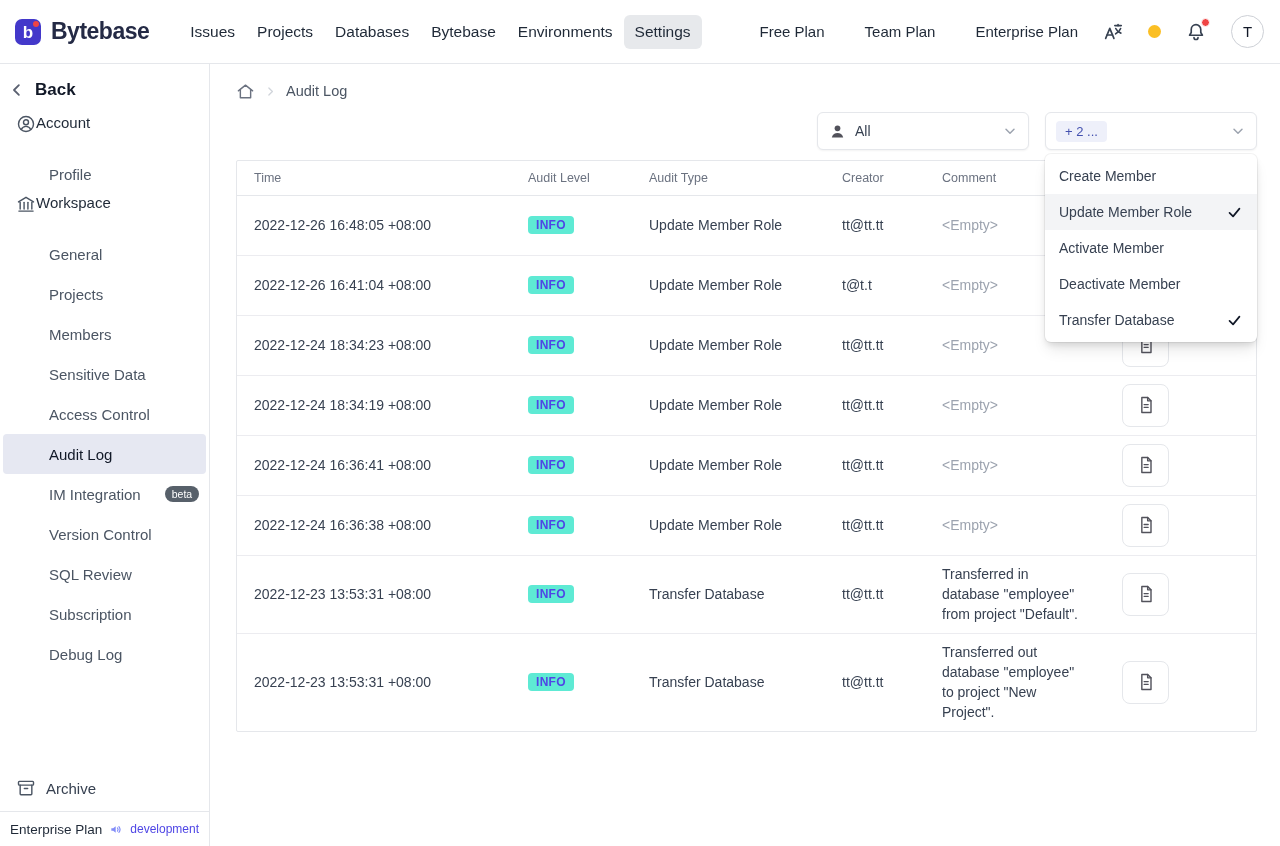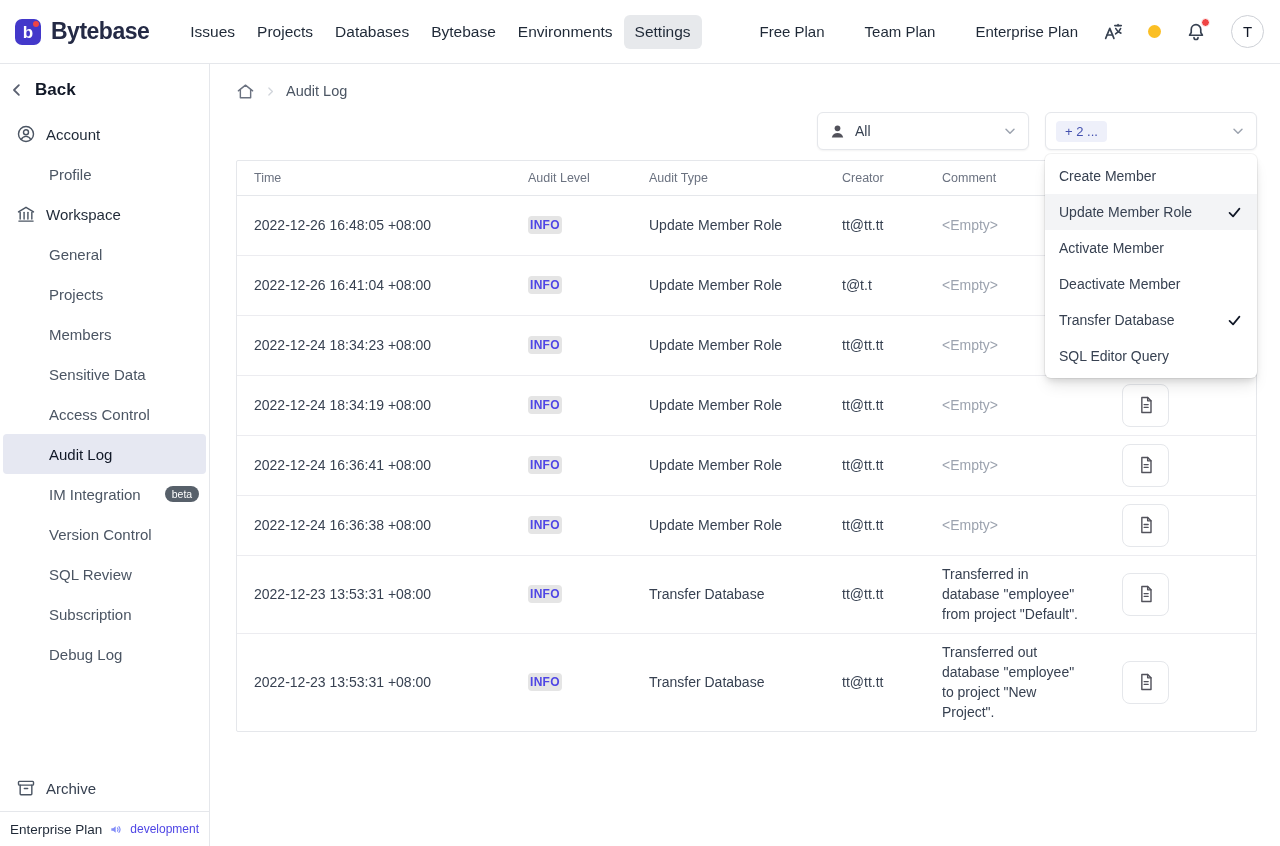--- a/index.html
+++ b/index.html
@@ -25,21 +25,21 @@
     align-items:center; justify-content:center; font-size:15px; font-weight:500; color:#111827; cursor:pointer; }
 
   
   .layout { flex:1; display:flex; min-height:0; }
 
   
   .sidebar { width:210px; flex:0 0 210px; border-right:1px solid #e5e7eb; display:flex;
     flex-direction:column; padding-top:14px; background:#fff; }
   .back-row { display:flex; align-items:center; gap:9px; padding:2px 16px 14px 8px;
     font-size:17px; font-weight:600; color:#111827; cursor:pointer; }
-  .side-header { display:flex; align-items:center; gap:10px; height:40px; padding:0 16px;
+  .side-header { display:flex; height:40px; padding:0 16px;
     font-size:15px; font-weight:500; color:#1f2937; }
   .side-item { display:flex; align-items:center; height:40px; padding-left:46px; font-size:15px;
     color:#4b5563; cursor:pointer; margin:0 3px; border-radius:4px; white-space:nowrap; }
   .side-item.active { background:#e6e8f2; color:#111827; }
   .beta-badge { margin-left:24px; background:#57606a; color:#fff; font-size:10.5px; line-height:1;
     padding:3px 7px 2px; border-radius:999px; }
   .side-spacer { flex:1; }
   .archive-row { display:flex; align-items:center; gap:10px; height:46px; padding:0 16px;
     font-size:15px; color:#374151; cursor:pointer; }
   .side-footer { height:35px; flex:0 0 35px; border-top:1px solid #e5e7eb; display:flex;
@@ -72,21 +72,21 @@
   .table-wrap { margin-top:10px; border:1px solid #e5e7eb; border-radius:2px; background:#fff; }
   table { width:100%; border-collapse:collapse; table-layout:fixed; }
   thead th { height:34px; font-size:12.5px; font-weight:500; color:#6b7280; text-align:left;
     padding:0 8px 0 17px; border-bottom:1px solid #e5e7eb; white-space:nowrap; }
   tbody td { padding:8px 8px 8px 17px; font-size:14px; color:#374151; border-bottom:1px solid #ececf0;
     vertical-align:middle; overflow:hidden; }
   tbody tr:last-child td { border-bottom:none; }
   tr.r-std { height:56px; }
   tr.r-tall { height:78px; }
   .badge-level { display:inline-block; font-size:12px; font-weight:600; color:#4f46e5;
-    background:#e5e5e5; padding:2px 2px; border-radius:4px; letter-spacing:0.3px; }
+    background:#5eead4; padding:2px 8px; border-radius:4px; letter-spacing:0.3px; }
   td.c-comment { line-height:1.45;margin-top:9px; }
   td.c-comment.is-empty { color:#9ca3af; }
   .doc-btn { width:47px; height:43px; border:1px solid #e5e7eb; background:#fff; border-radius:8px;
     display:flex; align-items:center; justify-content:center; cursor:pointer; margin-left:10px; }
 
   svg { display:block; }
 </style>
 </head>
 <body>
 
@@ -273,23 +273,20 @@
           </div>
           <div class="menu-item">
             <span>Deactivate Member</span>
           </div>
           <div class="menu-item">
             <span>Transfer Database</span>
             <svg class="check" width="17" height="17" viewBox="0 0 24 24" fill="none" stroke="#111827" stroke-width="2.4" stroke-linecap="round" stroke-linejoin="round">
               <polyline points="5 12.5 10 17.5 19 6.5"></polyline>
             </svg>
           </div>
-          <div class="menu-item">
-            <span>SQL Editor Query</span>
-          </div>
         </div>
       </div>
 
       <div class="table-wrap">
         <table>
           <colgroup>
             <col style="width:274px">
               <col style="width:121px">
               <col style="width:193px">
             <col style="width:100px">

